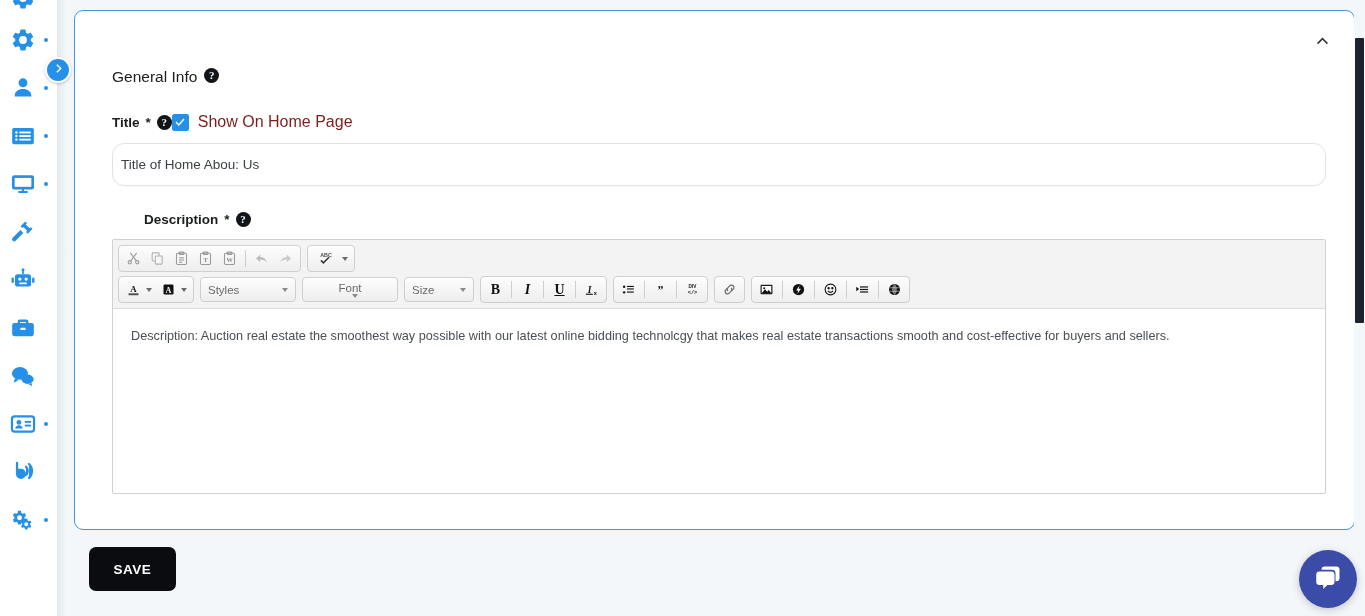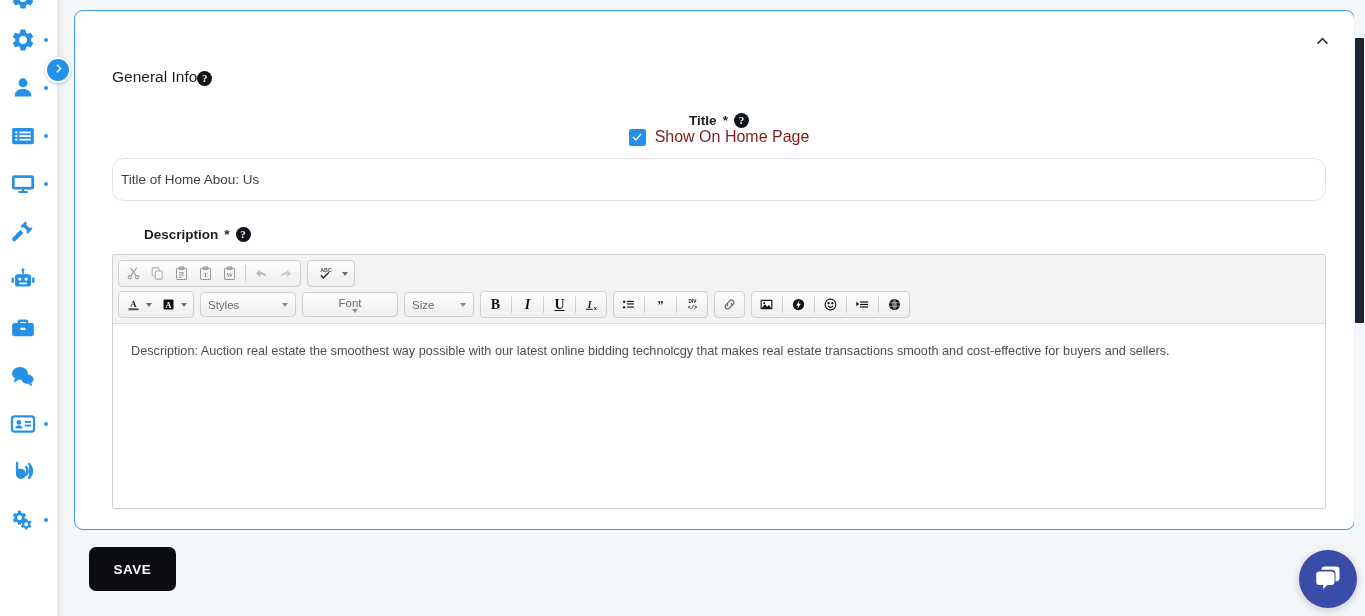--- a/index.html
+++ b/index.html
@@ -72,36 +72,35 @@
     position: absolute; right: 18px; top: 18px;
     width: 28px; height: 28px; display: flex; align-items: center; justify-content: center;
     cursor: pointer;
   }
   #collapse-btn svg { width: 17px; height: 17px; stroke: #333; fill: none; stroke-width: 2.2; }
 
   #card-body { padding: 0 28px 0 37px; }
 
   .section-title {
     font-size: 15.5px; color: #1b1d1f; font-weight: normal;
-    margin-top: 31px; display: flex; align-items: flex-end; 
+    margin-top: 31px; display: flex; align-items: flex-start; gap: 7px;
   }
 
   .help {
     display: inline-flex; align-items: center; justify-content: center;
     width: 15px; height: 15px; border-radius: 50%;
     background: #111418; color: #ffffff;
     font-size: 11px; font-weight: bold; line-height: 1;
     font-family: "Liberation Serif", serif;
     cursor: pointer;
   }
 
   .field-row {
     display: flex; align-items: center; justify-content: flex-start;
     margin-top: 27px;
-    flex-direction: column;
   }
   .field-label {
     font-size: 13.5px; font-weight: bold; color: #1b1d1f;
     display: flex; align-items: center; gap: 6px;
   }
   .req { color: #1b1d1f; font-weight: bold; }
 
   .cbx-wrap { display: flex; align-items: center; gap: 9px; cursor: pointer; }
   .cbx {
     width: 17px; height: 17px; border-radius: 2.5px;

